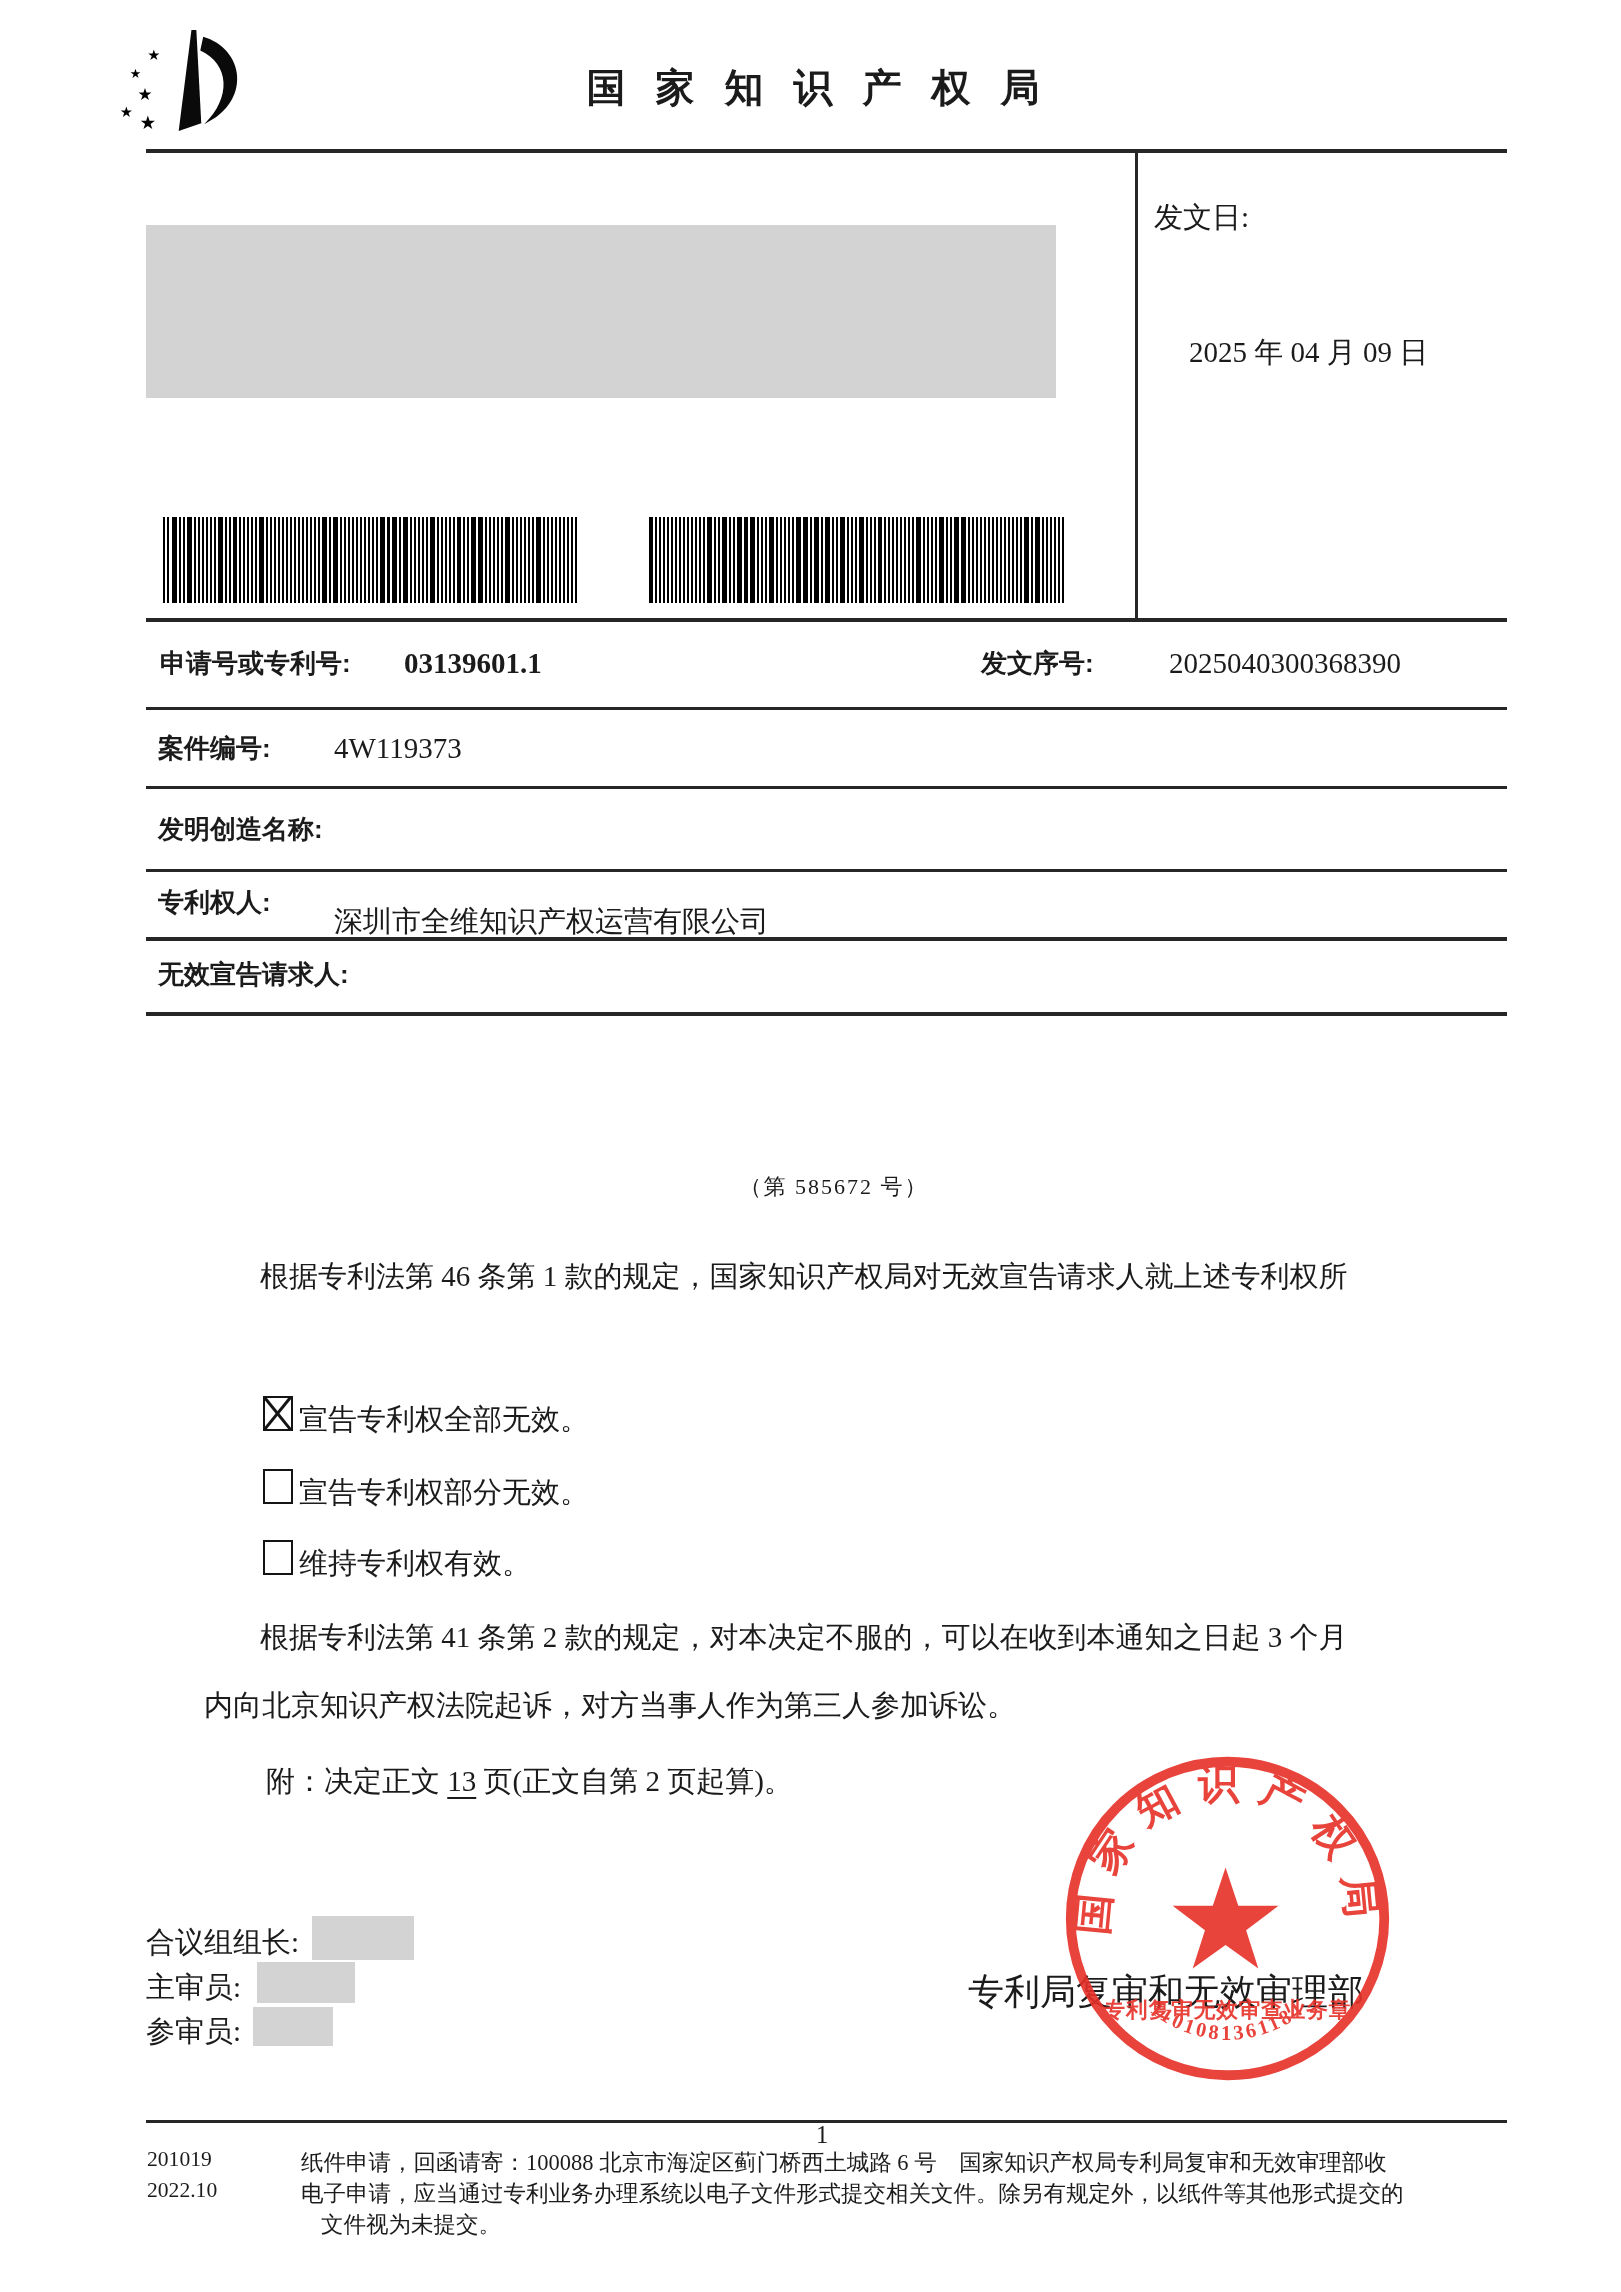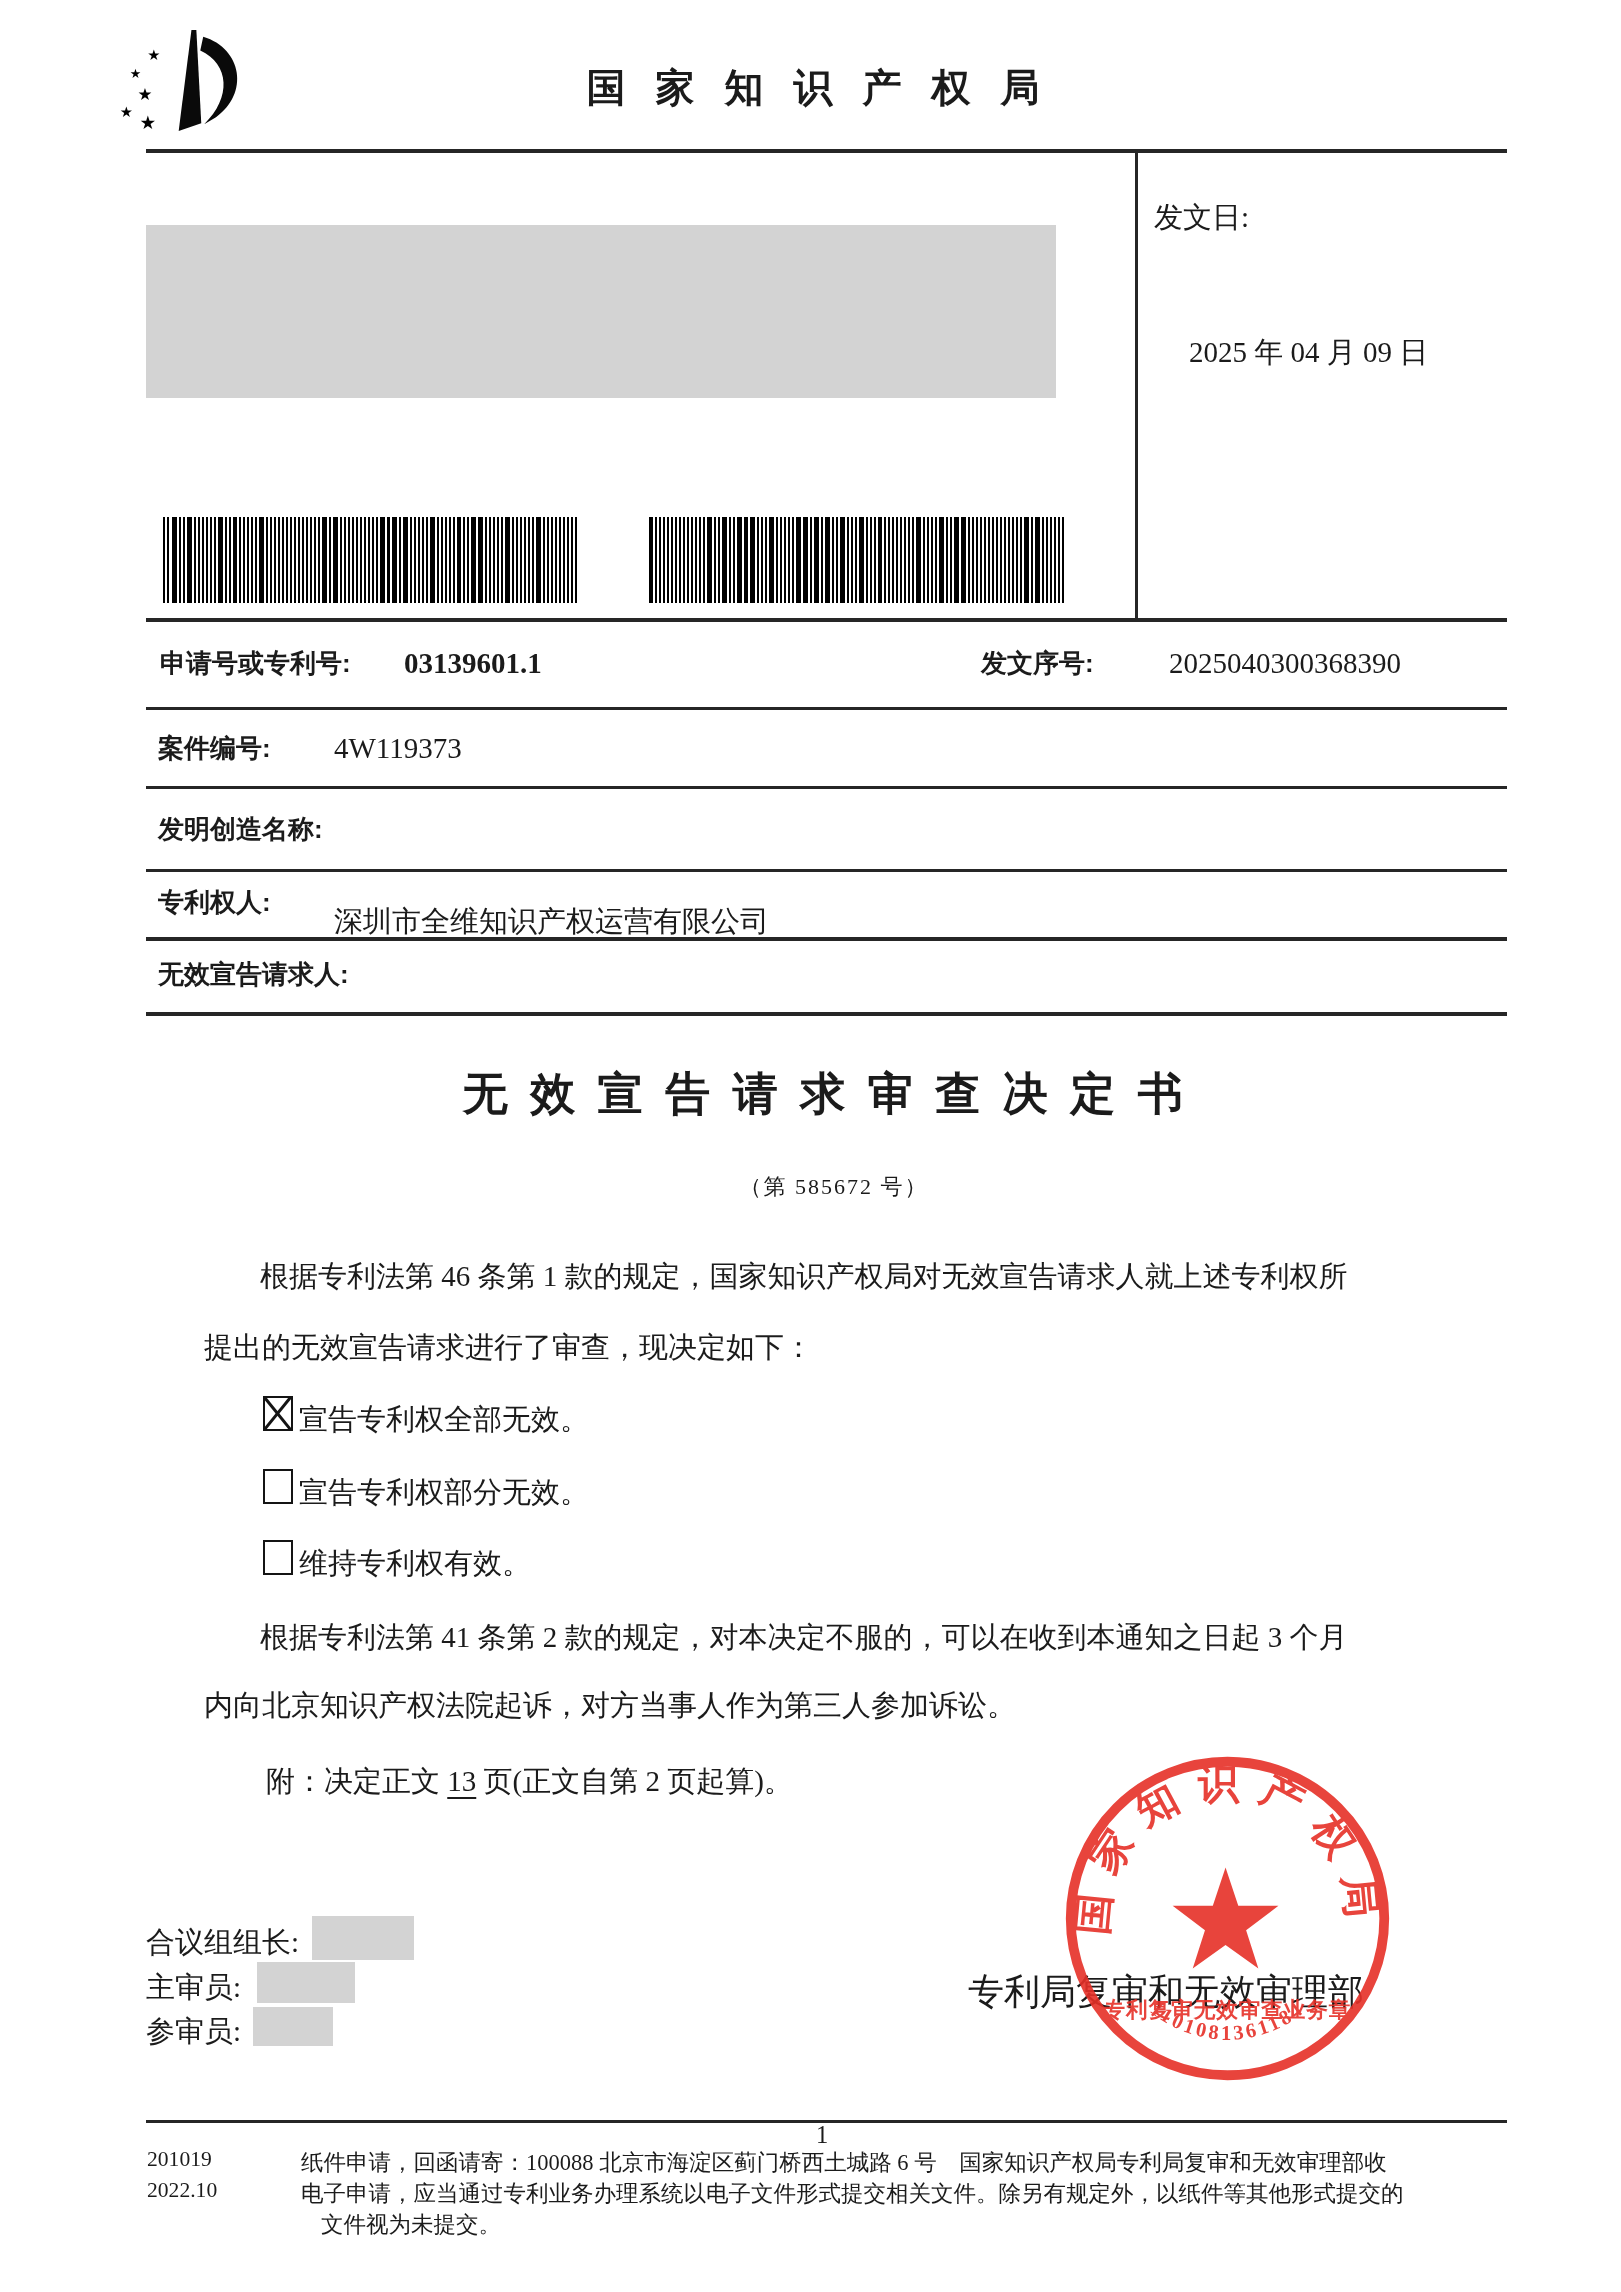--- a/index.html
+++ b/index.html
@@ -261,25 +261,23 @@
 
   <div class="abs label-b" style="left:158px;top:885px">专利权人:</div>
   <div class="abs val" style="left:334px;top:902px">深圳市全维知识产权运营有限公司</div>
 
   <div class="rule" style="left:146px;top:937px;width:1361px;height:3.9px"></div>
 
   <div class="abs label-b" style="left:158px;top:957px">无效宣告请求人:</div>
 
   <div class="rule" style="left:146px;top:1012px;width:1361px;height:3.9px"></div>
 
-  <div class="abs doctitle" style="left:834px;top:1064px">无效宣告请求审查决定书</div>
   <div class="abs docno" style="left:834px;top:1172px">（第 585672 号）</div>
 
   <div class="abs body-line" style="left:260px;top:1257px">根据专利法第 46 条第 1 款的规定，国家知识产权局对无效宣告请求人就上述专利权所</div>
-  <div class="abs body-line" style="left:204px;top:1328px">提出的无效宣告请求进行了审查，现决定如下：</div>
 
   <div class="cb checked" style="left:263px;top:1396px"></div>
   <div class="abs body-line" style="left:299px;top:1400px">宣告专利权全部无效。</div>
 
   <div class="cb" style="left:263px;top:1469px"></div>
   <div class="abs body-line" style="left:299px;top:1473px">宣告专利权部分无效。</div>
 
   <div class="cb" style="left:263px;top:1540px"></div>
   <div class="abs body-line" style="left:299px;top:1544px">维持专利权有效。</div>
 

